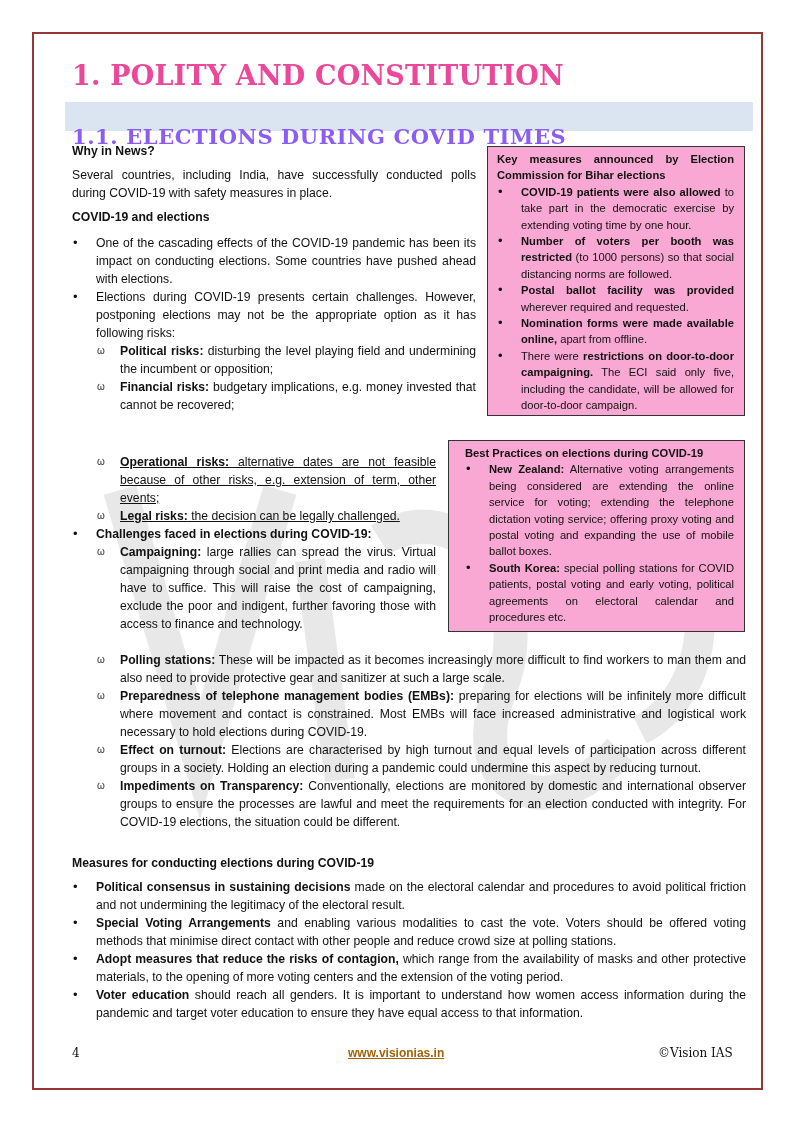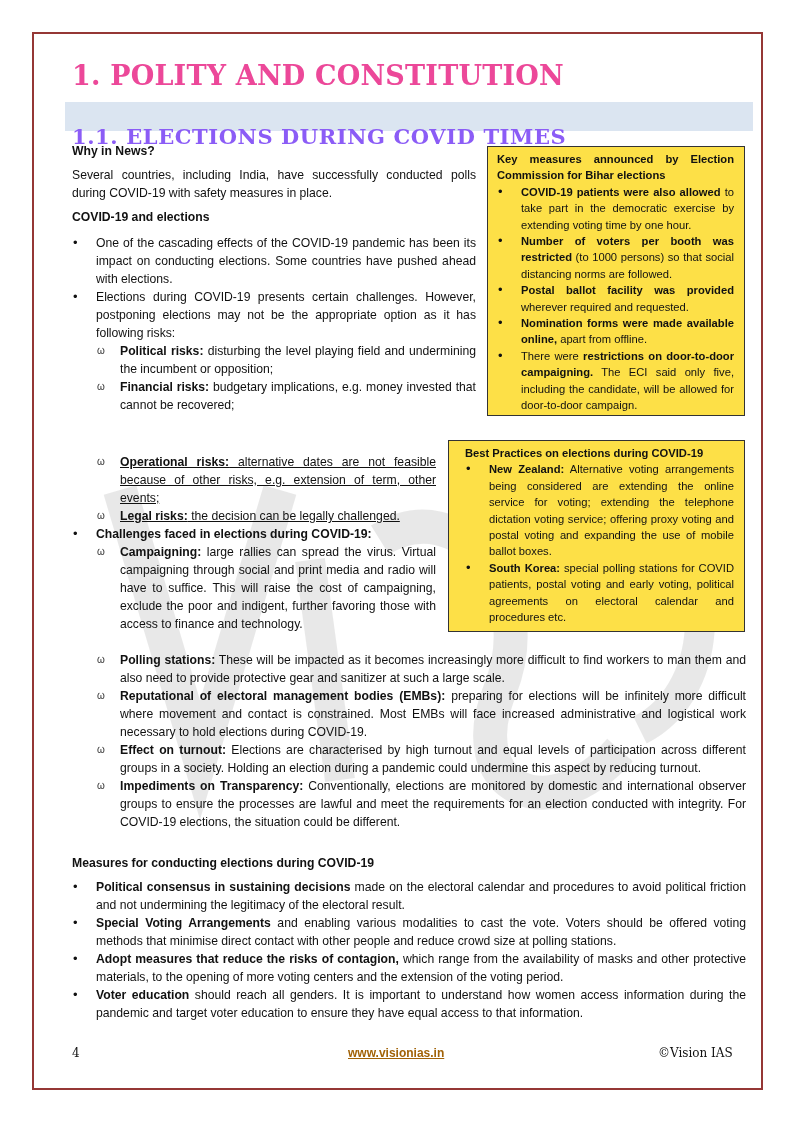--- a/index.html
+++ b/index.html
@@ -35,21 +35,21 @@
   ul.bul > li { position: relative; padding-left: 24px; }
   ul.bul > li::before {
     content: "\2022"; position: absolute; left: 1px; top: 0; font-size: 13px;
   }
   ul.circ { list-style: none; }
   ul.circ > li { position: relative; padding-left: 24px; }
   ul.circ > li::before {
     content: "\03C9"; position: absolute; left: 1px; top: 0; font-size: 10px; color: #333;
   }
   .box {
-    position: absolute; border: 1px solid #333; background: #fde047;
+    position: absolute; border: 1px solid #333; background: #f9a8d4;
   }
   .box .txt { font-size: 11.2px; line-height: 16.4px; }
   .footer { position: absolute; top: 1046px; font-size: 12px; }
   .footer-link { color: #a16207; text-decoration: underline; font-weight: bold; }
 </style>
 </head>
 <body>
 
 <div class="page-border"></div>
 
@@ -94,21 +94,21 @@
       <ul class="circ just">
         <li><span class="b">Campaigning:</span><span> large rallies can spread the virus. Virtual campaigning through social and print media and radio will have to suffice. This will raise the cost of campaigning, exclude the poor and indigent, further favoring those with access to finance and technology.</span></li>
       </ul>
     </li>
   </ul>
 </div>
 
 <div class="abs txt" style="left:96px; top:651px; width:650px;">
   <ul class="circ just">
     <li><span class="b">Polling stations:</span><span> These will be impacted as it becomes increasingly more difficult to find workers to man them and also need to provide protective gear and sanitizer at such a large scale.</span></li>
-    <li><span class="b">Reputational of electoral management bodies (EMBs):</span><span> preparing for elections will be infinitely more difficult where movement and contact is constrained. Most EMBs will face increased administrative and logistical work necessary to hold elections during COVID-19.</span></li>
+    <li><span class="b">Preparedness of telephone management bodies (EMBs):</span><span> preparing for elections will be infinitely more difficult where movement and contact is constrained. Most EMBs will face increased administrative and logistical work necessary to hold elections during COVID-19.</span></li>
     <li><span class="b">Effect on turnout:</span><span> Elections are characterised by high turnout and equal levels of participation across different groups in a society. Holding an election during a pandemic could undermine this aspect by reducing turnout.</span></li>
     <li><span class="b">Impediments on Transparency:</span><span> Conventionally, elections are monitored by domestic and international observer groups to ensure the processes are lawful and meet the requirements for an election conducted with integrity. For COVID-19 elections, the situation could be different.</span></li>
   </ul>
 </div>
 
 <div class="box" style="left:487px; top:146px; width:258px; height:270px; padding:4px 10px 0 9px;">
   <div class="txt b just">Key measures announced by Election Commission for Bihar elections</div>
   <ul class="bul just txt">
     <li><span></span><span class="b">COVID-19 patients were also allowed</span><span> to take part in the democratic exercise by extending voting time by one hour.</span></li>
     <li><span></span><span class="b">Number of voters per booth was restricted</span><span> (to 1000 persons) so that social distancing norms are followed.</span></li>

